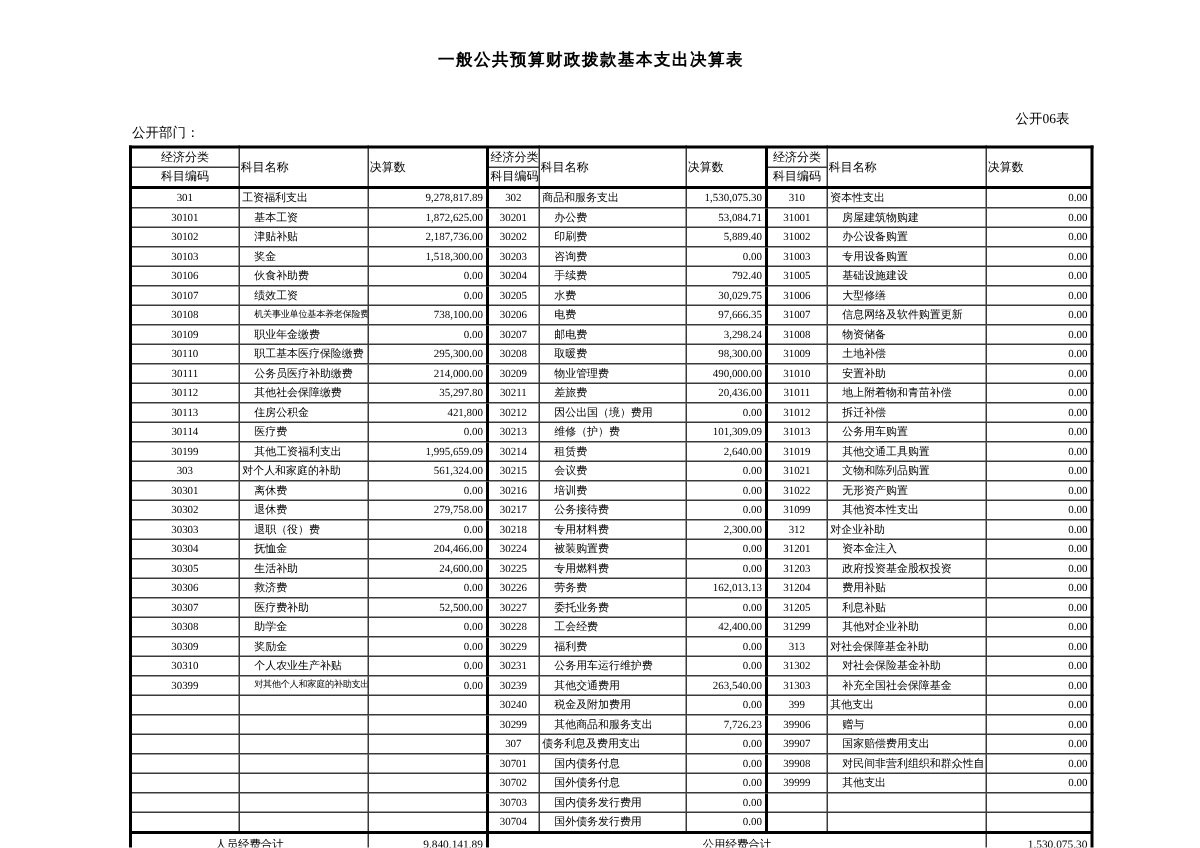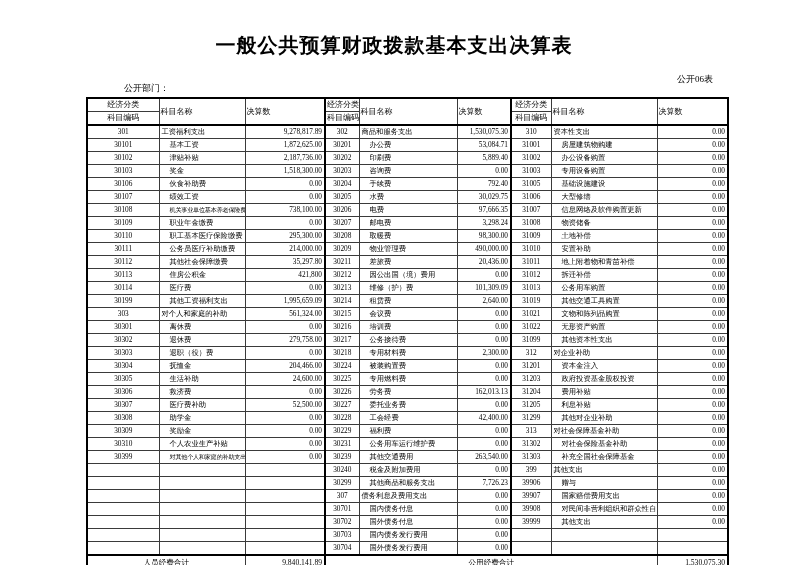--- a/index.html
+++ b/index.html
@@ -1,22 +1,22 @@
 <!DOCTYPE html>
 <html><head>
 <meta charset="utf-8">
 <style>
   html,body{margin:0;padding:0;background:#fff;}
   body{width:800px;height:565px;position:relative;overflow:hidden;
        font-family:"Liberation Serif","DejaVu Serif",serif;color:#000;}
   .page{position:absolute;inset:0;background:#fff;}
   .title{position:absolute;top:32px;left:0;width:788px;text-align:center;
-         font-size:20px;font-weight:bold;letter-spacing:1px;}
+         font-size:11px;font-weight:bold;letter-spacing:1px;}
   .tableno{position:absolute;top:61px;left:87px;width:626px;text-align:right;font-size:9px;margin-top:12px;}
-  .dept{position:absolute;top:82px;left:88px;font-size:9px;margin-left:36px;}
+  .dept{position:absolute;top:82px;left:88px;font-size:9px;}
   .unit{position:absolute;top:82px;left:87px;width:626px;text-align:right;font-size:9px;}
   table.budget{position:absolute;top:97px;left:86px;width:641px;
          border-collapse:collapse;table-layout:fixed;
          border:2px solid #000;}
   td,th{border:1px solid #3a3a3a;padding:0 1px;height:12px;overflow:hidden;
         white-space:nowrap;font-weight:normal;line-height:12px;}
   thead th{font-size:8px;text-align:left;}
   tbody td{font-size:7.3px;}
   tfoot td{font-size:7.6px;height:13px;}
   .code{text-align:center;}

